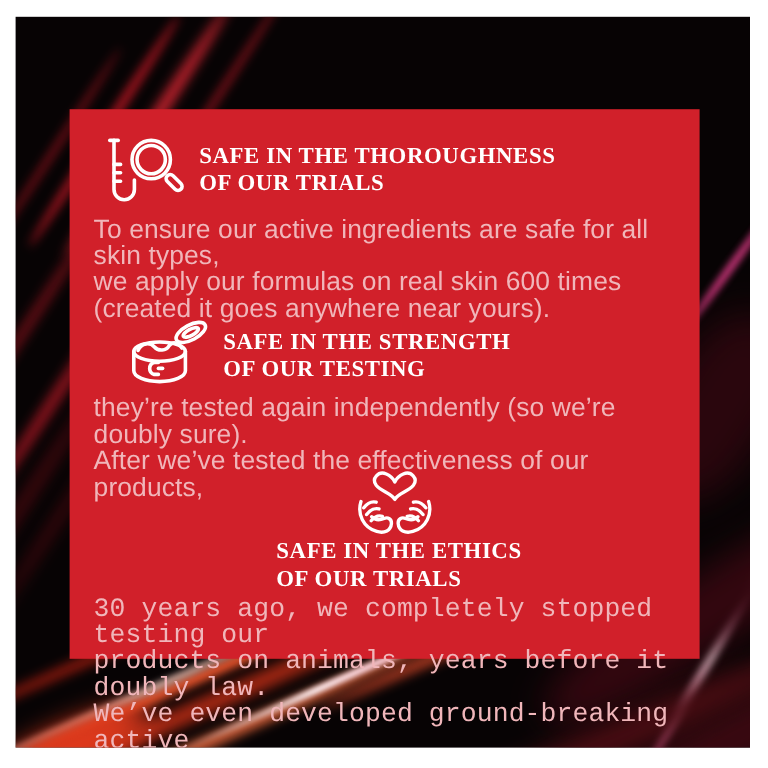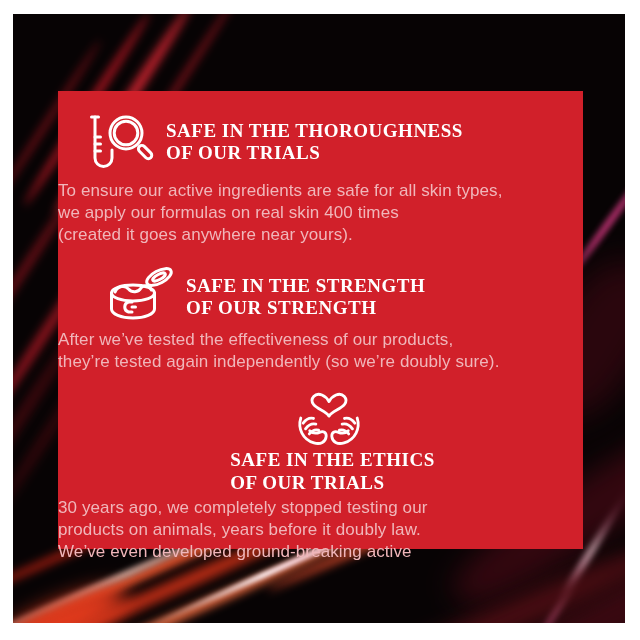--- a/index.html
+++ b/index.html
@@ -52,27 +52,27 @@
   .sec3{top:296px;}
   .sec-header{display:flex;align-items:center;padding-left:24px;}
   .icon-box{width:76px;flex:none;margin-right:8px;display:flex;align-items:center;justify-content:center;}
   .icon-box svg{display:block;}
   .heading{
     color:#ffffff;font-weight:700;font-size:19px;line-height:22.5px;
     letter-spacing:0.5px;
   }
   .heading span{display:block;font-family:Liberation Serif, serif;}
   .body-copy{
-    color:#f0b6ba;font-size:17px;line-height:22px;letter-spacing:0.1px;
-    padding-right:8px;
+    color:#f0b6ba;font-size:22px;line-height:22px;letter-spacing:0.1px;
+    padding-left:20px;padding-right:8px;
   }
   .body-copy span{display:block;}
   .m1{margin-top:5px;}
   .m2{margin-top:0px;}
-  .m3{margin-top:3px;}
+  .m3{margin-top:3px;font-family:Liberation Mono, monospace;}
   .h1{min-height:66px;}
   .h2{min-height:64px;padding-left:44px;}
   .h3{min-height:58px;flex-direction:column;}
 </style>
 </head>
 <body>
 
 <div class="photo">
   <div class="st s1"></div>
   <div class="st s2"></div>
@@ -111,21 +111,21 @@
             <rect x="-3.4" y="3" width="6.8" height="16" rx="3.4" transform="translate(55.3,35.3) rotate(-45)"></rect>
           </svg>
         </div>
         <div class="heading">
           <span>SAFE IN THE THOROUGHNESS</span>
           <span>OF OUR TRIALS</span>
         </div>
       </div>
       <div class="body-copy m1">
         <span>To ensure our active ingredients are safe for all skin types,</span>
-        <span>we apply our formulas on real skin 400 times</span>
+        <span>we apply our formulas on real skin 600 times</span>
         <span>(created it goes anywhere near yours).</span>
       </div>
     </div>
 
     <div class="section sec2">
       <div class="sec-header h2">
         <div class="icon-box">
           <svg width="76" height="64" viewBox="0 0 76 64" fill="none" stroke="#ffffff" stroke-width="3" stroke-linecap="round" stroke-linejoin="round">
             <g transform="translate(57,12) rotate(-28)">
               <ellipse rx="13.5" ry="6.2"></ellipse>
@@ -133,26 +133,26 @@
             </g>
             <ellipse cx="31" cy="28" rx="21.5" ry="8"></ellipse>
             <path d="M13,27 C16,20.5 23,20 26.5,24 C30,28 36.5,27.5 39,23 C41.5,19.5 47,20 49.5,25"></path>
             <path d="M9.5,28 V44 A21.5,9 0 0 0 52.5,44 V28"></path>
             <path d="M30,37 H26.5 A5.2,5.2 0 0 0 26.5,47 H30"></path>
             <path d="M30,42 H33.5"></path>
           </svg>
         </div>
         <div class="heading">
           <span>SAFE IN THE STRENGTH</span>
-          <span>OF OUR STRENGTH</span>
+          <span>OF OUR TESTING</span>
         </div>
       </div>
       <div class="body-copy m2">
+        <span>they’re tested again independently (so we’re doubly sure).</span>
         <span>After we’ve tested the effectiveness of our products,</span>
-        <span>they’re tested again independently (so we’re doubly sure).</span>
       </div>
     </div>
 
     <div class="section sec3">
       <div class="sec-header h3">
         <div class="icon-box">
           <svg width="76" height="62" viewBox="0 0 76 66" fill="none" stroke="#ffffff" stroke-width="3" stroke-linecap="round" stroke-linejoin="round">
             <path d="M38,31 C34.5,25.5 26,24 21.5,18.5 C17,12.5 23.5,5.5 30.5,8.5 C34,10 36.5,12.5 38,15.5 C39.5,12.5 42,10 45.5,8.5 C52.5,5.5 59,12.5 54.5,18.5 C50,24 41.5,25.5 38,31 Z"></path>
             <g>
               <path d="M8,33 C4.5,44 10,56 22,59.5 C29,61.5 34.5,58.5 35,52.5 C35.3,48.5 32,46.5 28.5,48 C24.5,49.7 20.5,49.5 17.5,46.5"></path>

